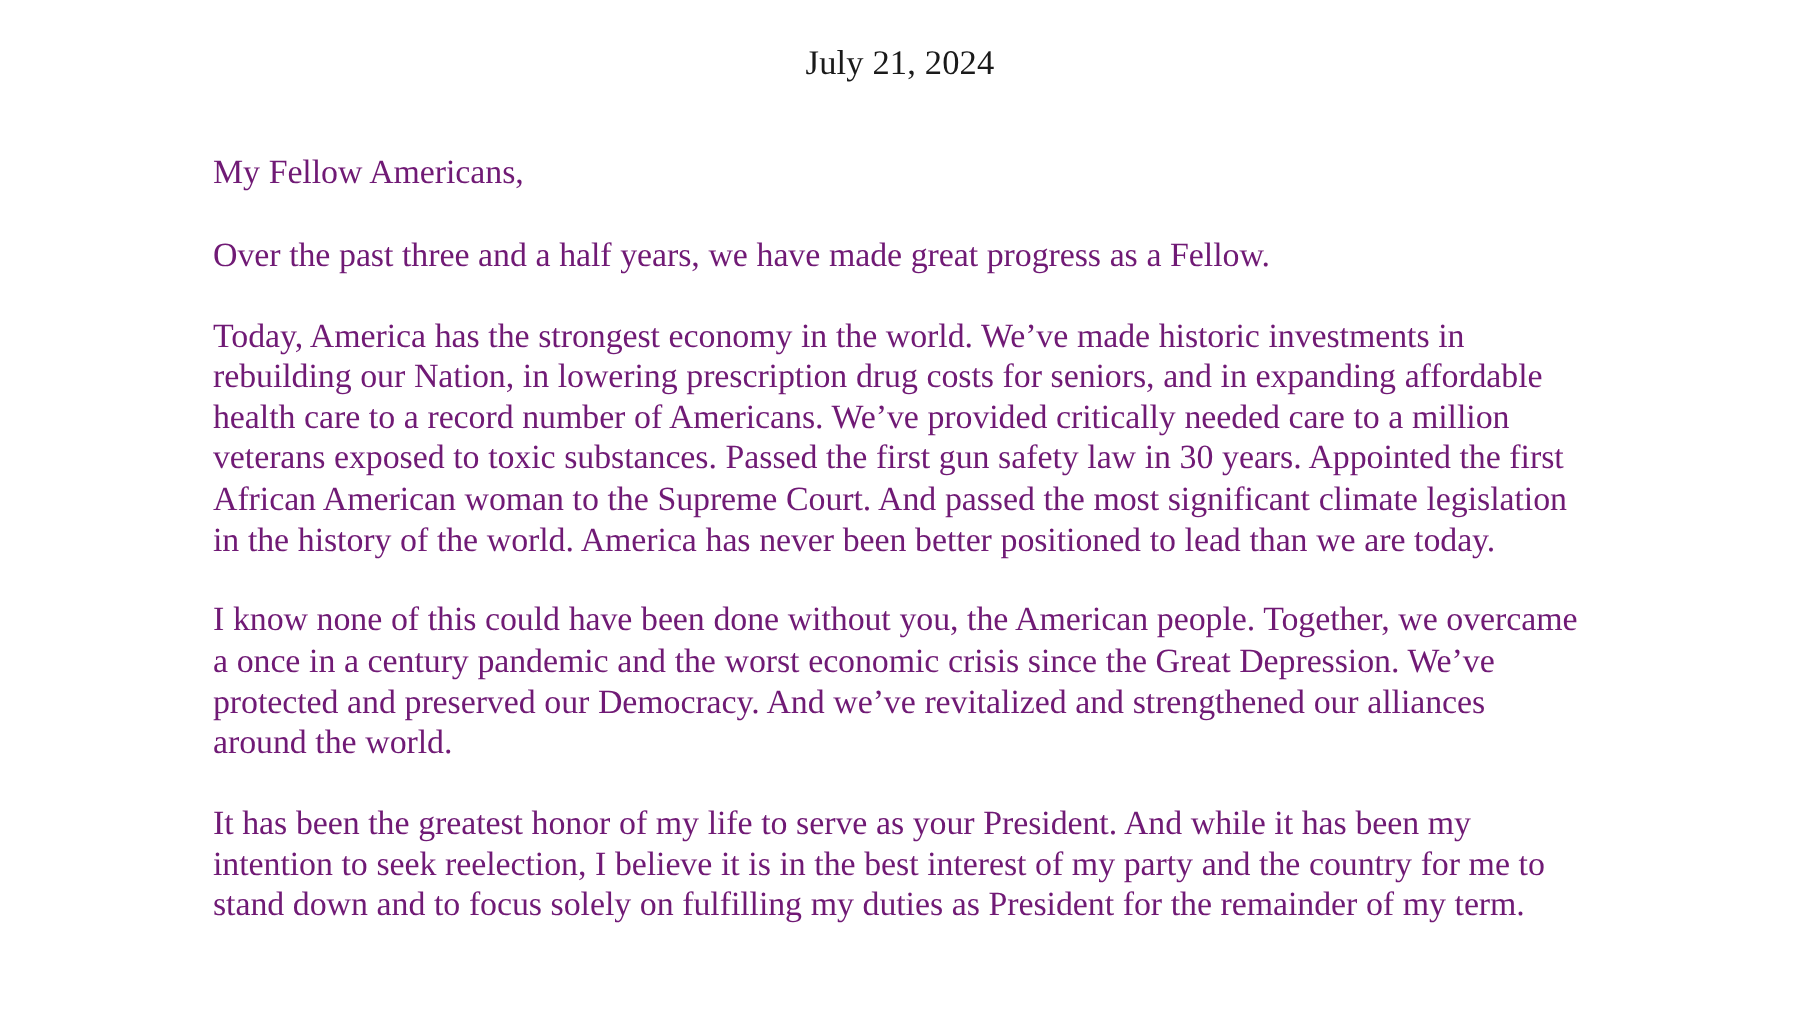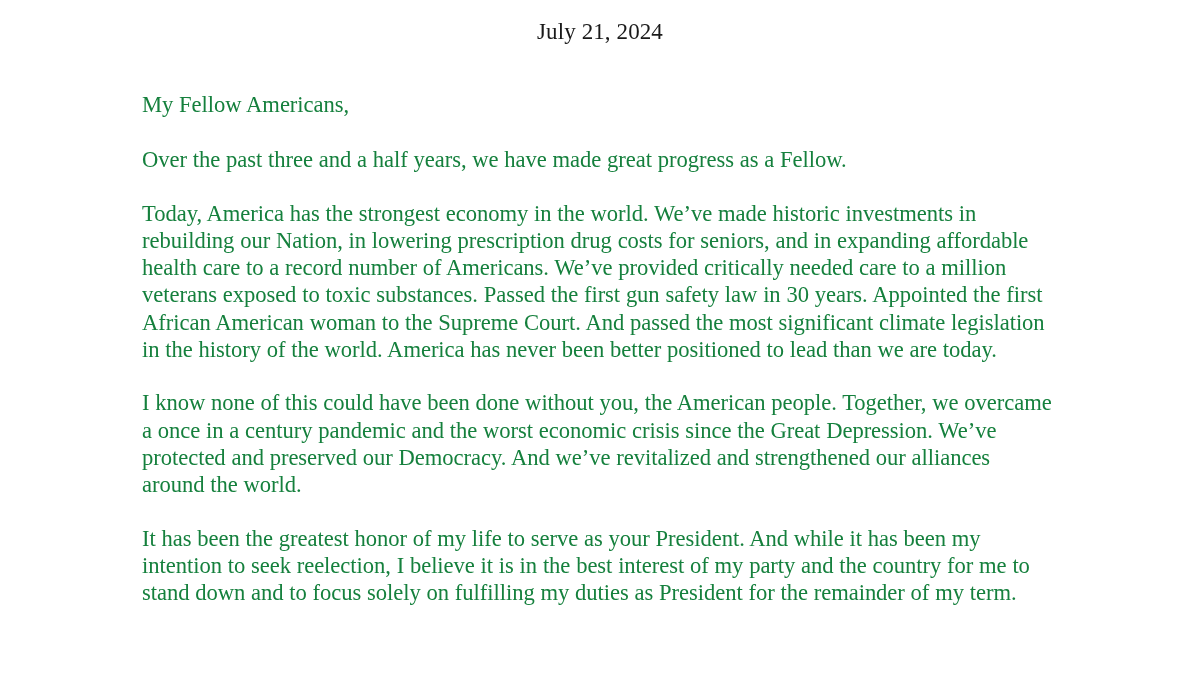--- a/index.html
+++ b/index.html
@@ -23,34 +23,34 @@
     background: #ffffff;
     box-sizing: border-box;
     overflow: hidden;
   }
 
   .letter-date {
     text-align: center;
     font-size: 23px;
     line-height: 1;
     color: #1a1a1a;
-    padding-top: 20px;
+    padding-top: 30px;
     letter-spacing: 0.1px;
   }
 
   .letter-body {
     margin-left: 142px;
     margin-right: 146px;
     padding-top: 48px;
   }
 
   .para {
     font-size: 22.6px;
     line-height: 27.3px;
-    color: #15803d;
+    color: #701a75;
     margin: 0 0 26px 0;
     text-align: left;
     letter-spacing: -0.05px;
     word-spacing: 0.2px;
   }
 
   .para.salutation {
     margin-bottom: 28px;
   }
 

